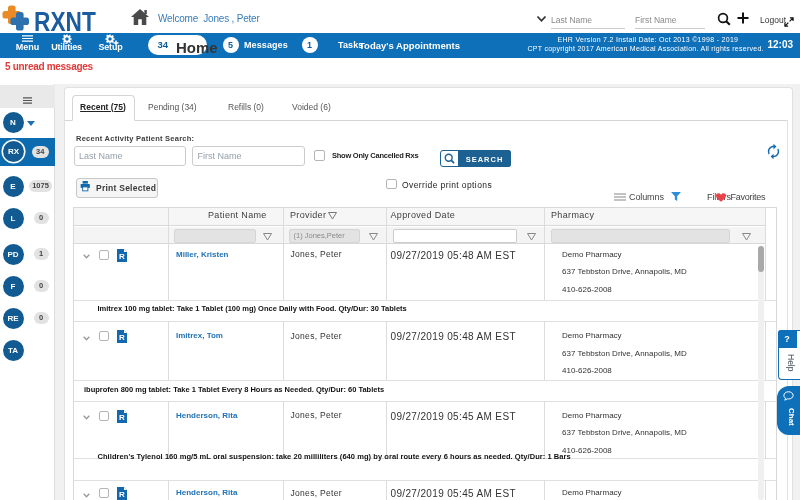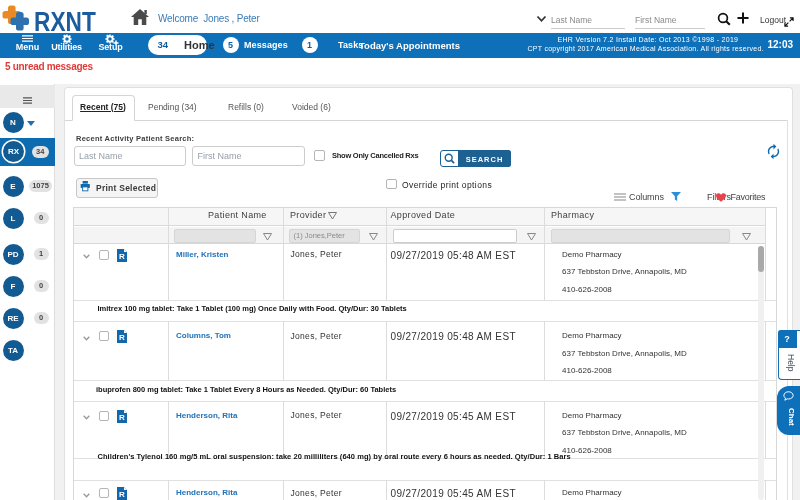--- a/index.html
+++ b/index.html
@@ -58,21 +58,21 @@
 <div class="abs" style="left:48px;top:42px;width:37px;text-align:center;font-size:9px;font-weight:600;letter-spacing:-0.2px;color:#fff;">Utilities</div>
 <svg class="abs" style="left:105px;top:34px;" width="10" height="10" viewBox="0 0 20 20">
     <path fill="#fff" d="M10 0a1 1 0 0 1 1 .9l.3 2a7.2 7.2 0 0 1 2 .8l1.6-1.2a1 1 0 0 1 1.3.1l1.2 1.2a1 1 0 0 1 .1 1.3L16.3 6.7a7.2 7.2 0 0 1 .8 2l2 .3a1 1 0 0 1 .9 1 1 1 0 0 1-.9 1l-2 .3a7.2 7.2 0 0 1-.8 2l1.2 1.6a1 1 0 0 1-.1 1.3l-1.2 1.2a1 1 0 0 1-1.3.1l-1.6-1.2a7.2 7.2 0 0 1-2 .8l-.3 2a1 1 0 0 1-1 .9 1 1 0 0 1-1-.9l-.3-2a7.2 7.2 0 0 1-2-.8l-1.6 1.2a1 1 0 0 1-1.3-.1l-1.2-1.2a1 1 0 0 1-.1-1.3l1.2-1.6a7.2 7.2 0 0 1-.8-2l-2-.3a1 1 0 0 1-.9-1 1 1 0 0 1 .9-1l2-.3a7.2 7.2 0 0 1 .8-2L2.8 4.1a1 1 0 0 1 .1-1.3l1.2-1.2a1 1 0 0 1 1.3-.1l1.6 1.2a7.2 7.2 0 0 1 2-.8l.3-2A1 1 0 0 1 10 0zm0 6.5A3.5 3.5 0 1 0 13.5 10 3.5 3.5 0 0 0 10 6.5z"></path>
   </svg>
 <svg class="abs" style="left:112.5px;top:40px;" width="6" height="6" viewBox="0 0 6 6">
     <path d="M3 0.5 V5.5 M0.5 3 H5.5" stroke="#fff" stroke-width="1.5"></path>
   </svg>
 <div class="abs" style="left:95px;top:42px;width:31px;text-align:center;font-size:9px;font-weight:600;letter-spacing:-0.2px;color:#fff;">Setup</div>
 <div class="abs" style="left:148px;top:34.5px;width:59px;height:20px;background:#fff;border-radius:10px;"></div>
 <div class="abs" style="left:157.5px;top:39px;font-size:9.5px;font-weight:bold;color:#0d5d9e;">34</div>
-<div class="abs" style="left:184px;top:39px;font-size:11px;font-weight:bold;color:#333;">Home</div>
+<div class="abs" style="left:176px;top:39px;font-size:15px;font-weight:bold;color:#333;">Home</div>
 <div class="abs" style="left:222.5px;top:36.5px;width:16px;height:16px;background:#fff;border-radius:50%;"></div>
 <div class="abs" style="left:222.5px;top:40px;width:16px;text-align:center;font-size:9px;font-weight:bold;color:#0d5d9e;">5</div>
 <div class="abs" style="left:244px;top:40px;font-size:9px;font-weight:600;letter-spacing:0.1px;color:#fff;">Messages</div>
 <div class="abs" style="left:301.5px;top:36.5px;width:16px;height:16px;background:#fff;border-radius:50%;"></div>
 <div class="abs" style="left:301.5px;top:40px;width:16px;text-align:center;font-size:9px;font-weight:bold;color:#0d5d9e;">1</div>
 <div class="abs" style="left:306px;top:40px;font-size:9px;font-weight:600;letter-spacing:0.1px;color:#fff;margin-left:32px;">Tasks</div>
 <div class="abs" style="left:359px;top:40px;font-size:9.5px;font-weight:600;color:#fff;">Today's Appointments</div>
 <div class="abs" style="left:557.5px;top:35.5px;font-size:7px;letter-spacing:0.3px;color:#fff;">EHR Version 7.2 Install Date: Oct 2013 ©1998 - 2019</div>
 <div class="abs" style="left:527.5px;top:45px;font-size:7px;letter-spacing:0.27px;color:#fff;">CPT copyright 2017 American Medical Association. All rights reserved.</div>
 <div class="abs" style="left:767.5px;top:38.5px;font-size:10px;font-weight:bold;color:#fff;">12:03</div>
@@ -206,28 +206,28 @@
 <div class="abs colv" style="left:765px;top:321px;height:59px;"></div>
 <svg class="abs" style="left:83px;top:335.5px;" width="7" height="5" viewBox="0 0 7 5">
     <path d="M0.7 0.7 L3.5 3.8 L6.3 0.7" stroke="#999" stroke-width="1.3" fill="none"></path>
   </svg>
 <div class="abs" style="left:99px;top:331px;width:10px;height:10px;border:1px solid #b5b5b5;border-radius:2px;background:#fff;"></div>
 <svg class="abs" style="left:116.5px;top:330px;" width="10" height="13" viewBox="0 0 10 13">
 <path d="M0 0 H7 L10 3 V13 H0 Z" fill="#1467ad"></path>
     <path d="M7 0 L10 3 H7 Z" fill="#fff"></path>
 <text x="2" y="10" font-size="8" font-weight="bold" fill="#fff" font-family="Liberation Sans">R</text>
   </svg>
-<div class="abs" style="left:176px;top:331px;font-size:8px;font-weight:bold;color:#2273b8;">Columns, Tom</div>
+<div class="abs" style="left:176px;top:331px;font-size:8px;font-weight:bold;color:#2273b8;">Imitrex, Tom</div>
 <div class="abs cell" style="left:290.5px;top:330.5px;">Jones, Peter</div>
 <div class="abs date" style="left:390.5px;top:331px;">09/27/2019 05:48 AM EST</div>
 <div class="abs ph" style="left:562px;top:331px;">Demo Pharmacy</div>
 <div class="abs ph" style="left:562px;top:348.5px;">637 Tebbston Drive, Annapolis, MD</div>
 <div class="abs ph" style="left:562px;top:366px;">410-626-2008</div>
 <div class="abs" style="left:74px;top:380px;width:702px;height:1px;background:#e0e0e0;"></div>
-<div class="abs" style="left:96px;top:384.5px;font-size:7.5px;font-weight:bold;color:#111;">ibuprofen 800 mg tablet: Take 1 Tablet Every 8 Hours as Needed. Qty/Dur: 60 Tablets</div>
+<div class="abs" style="left:84px;top:384.5px;font-size:7.5px;font-weight:bold;color:#111;">ibuprofen 800 mg tablet: Take 1 Tablet Every 8 Hours as Needed. Qty/Dur: 60 Tablets</div>
 <div class="abs" style="left:74px;top:401px;width:702px;height:1px;background:#e0e0e0;"></div>
 <div class="abs colv" style="left:168px;top:401px;height:57px;"></div>
 <div class="abs colv" style="left:282.5px;top:401px;height:57px;"></div>
 <div class="abs colv" style="left:386px;top:401px;height:57px;"></div>
 <div class="abs colv" style="left:544px;top:401px;height:57px;"></div>
 <div class="abs colv" style="left:765px;top:401px;height:57px;"></div>
 <svg class="abs" style="left:83px;top:415.0px;" width="7" height="5" viewBox="0 0 7 5">
     <path d="M0.7 0.7 L3.5 3.8 L6.3 0.7" stroke="#999" stroke-width="1.3" fill="none"></path>
   </svg>
 <div class="abs" style="left:99px;top:410.5px;width:10px;height:10px;border:1px solid #b5b5b5;border-radius:2px;background:#fff;"></div>

